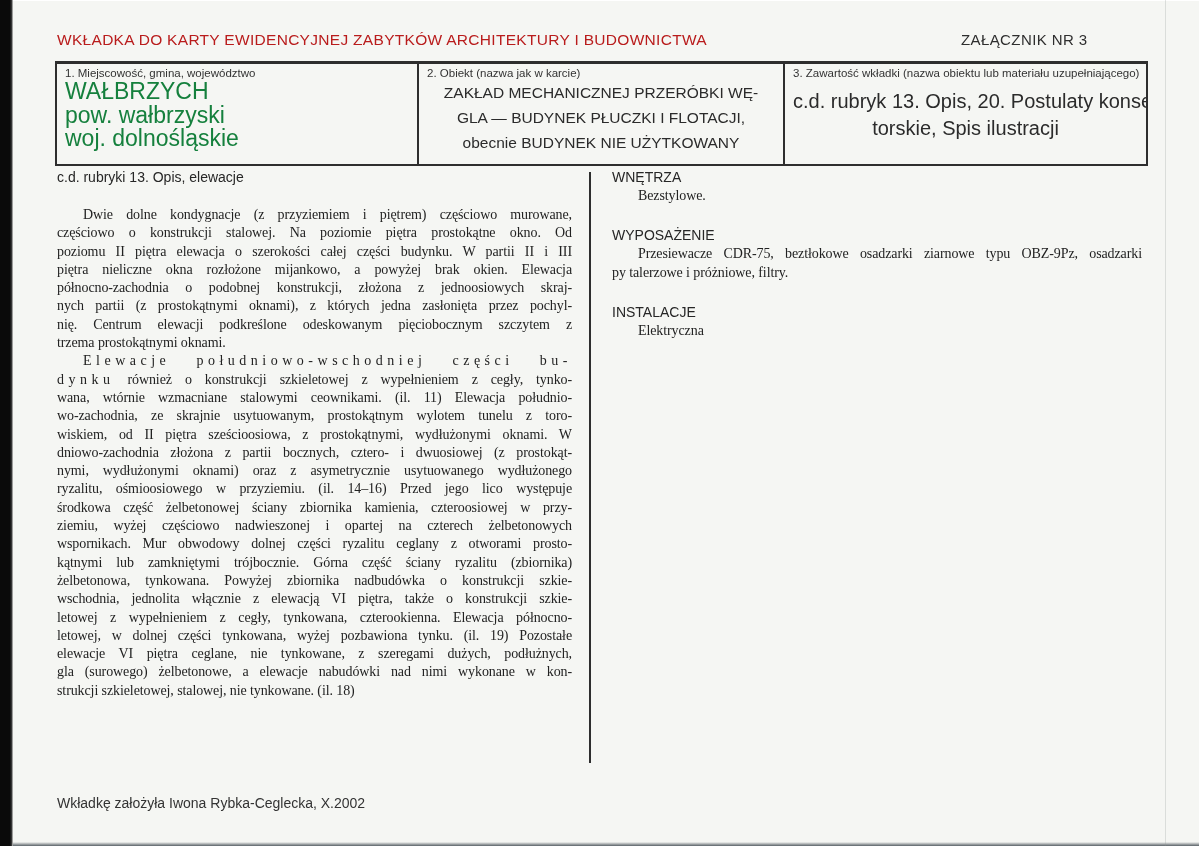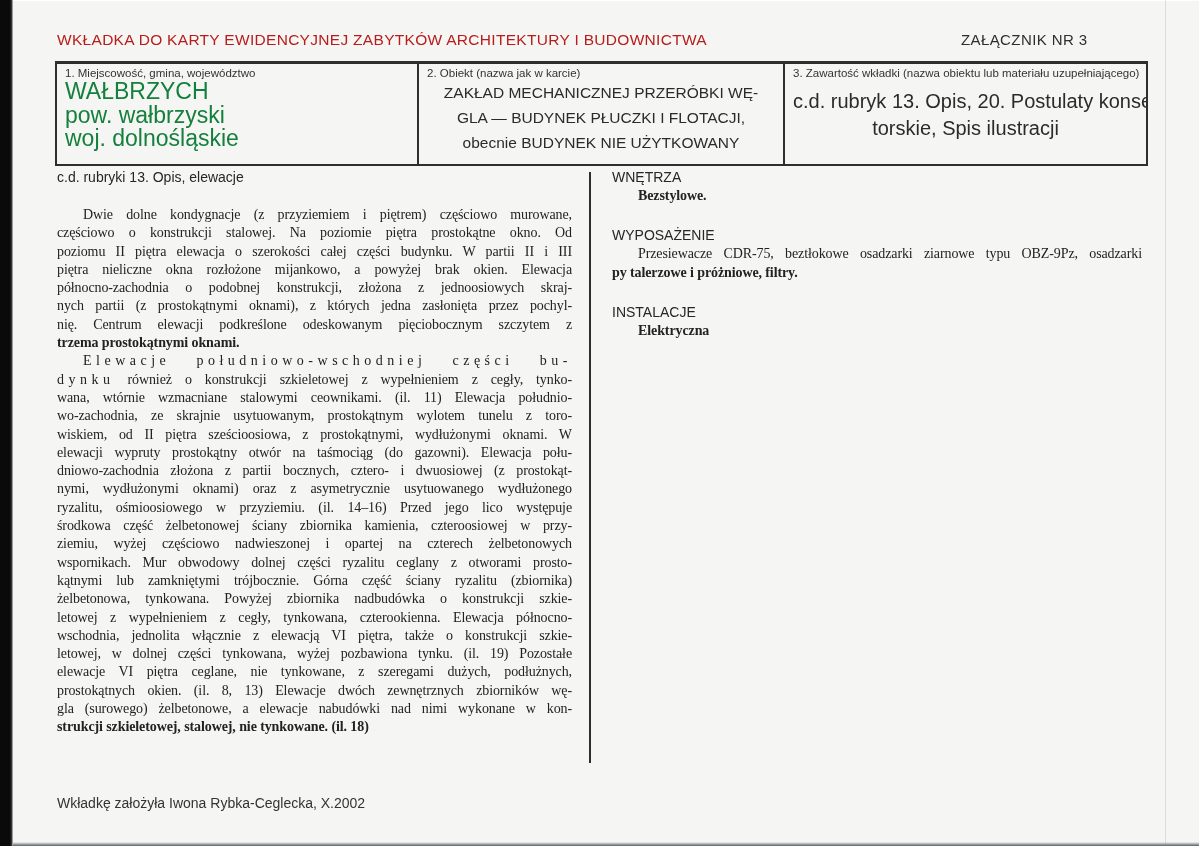--- a/index.html
+++ b/index.html
@@ -46,21 +46,21 @@
   .cl-2 .cell-line{font-size:15.5px;line-height:25px;color:#2b2b2b;}
   .cl-3{text-align:center;margin-top:9px;}
   .cl-3 .cell-line{font-size:20px;line-height:27px;color:#2b2b2b;}
 
   
   .col-heading{font-size:14px;color:#262626;white-space:nowrap;}
   .col-left{position:absolute;left:57px;top:169px;width:515px;}
   .col-left .col-heading{margin-bottom:21px;}
   .serif-text{font-family:"Liberation Serif","DejaVu Serif",serif;font-size:14px;line-height:18.3px;color:var(--body-ink);letter-spacing:-0.1px;}
   .tline{text-align:justify;text-align-last:justify;text-justify:inter-word;}
-  .tline.last{text-align-last:left;font-weight:bold;}
+  .tline.last{text-align-last:left;}
   .tline.indent{text-indent:26px;}
   .spaced{letter-spacing:4.5px;}
   .col-divider{position:absolute;left:589px;top:172px;width:2px;height:591px;background:var(--rule);}
   .col-right{position:absolute;left:612px;top:169px;width:530px;}
   .rc-section{margin-bottom:22px;}
   .rc-section .col-heading{margin-bottom:2px;}
 
   
   .footer-note{position:absolute;left:57px;top:795px;font-size:14px;color:#333;white-space:nowrap;}
 </style>
@@ -113,34 +113,32 @@
         <div class="tline">nych partii (z prostokątnymi oknami), z których jedna zasłonięta przez pochyl-</div>
         <div class="tline">nię. Centrum elewacji podkreślone odeskowanym pięciobocznym szczytem z</div>
         <div class="tline last">trzema prostokątnymi oknami.</div>
       </div>
     <div class="serif-text">
         <div class="tline indent"><span class="spaced">Elewacje południowo-wschodniej części bu-</span></div>
         <div class="tline"><span class="spaced">dynku</span><span> również o konstrukcji szkieletowej z wypełnieniem z cegły, tynko-</span></div>
         <div class="tline">wana, wtórnie wzmacniane stalowymi ceownikami. (il. 11) Elewacja południo-</div>
         <div class="tline">wo-zachodnia, ze skrajnie usytuowanym, prostokątnym wylotem tunelu z toro-</div>
         <div class="tline">wiskiem, od II piętra sześcioosiowa, z prostokątnymi, wydłużonymi oknami. W</div>
-        <div class="tline">elewacji wypruty prostokątny otwór na taśmociąg (do gazowni). Elewacja połu-</div>
         <div class="tline">dniowo-zachodnia złożona z partii bocznych, cztero- i dwuosiowej (z prostokąt-</div>
         <div class="tline">nymi, wydłużonymi oknami) oraz z asymetrycznie usytuowanego wydłużonego</div>
         <div class="tline">ryzalitu, ośmioosiowego w przyziemiu. (il. 14–16) Przed jego lico występuje</div>
         <div class="tline">środkowa część żelbetonowej ściany zbiornika kamienia, czteroosiowej w przy-</div>
         <div class="tline">ziemiu, wyżej częściowo nadwieszonej i opartej na czterech żelbetonowych</div>
         <div class="tline">wspornikach. Mur obwodowy dolnej części ryzalitu ceglany z otworami prosto-</div>
         <div class="tline">kątnymi lub zamkniętymi trójbocznie. Górna część ściany ryzalitu (zbiornika)</div>
         <div class="tline">żelbetonowa, tynkowana. Powyżej zbiornika nadbudówka o konstrukcji szkie-</div>
+        <div class="tline">wschodnia, jednolita włącznie z elewacją VI piętra, także o konstrukcji szkie-</div>
         <div class="tline">letowej z wypełnieniem z cegły, tynkowana, czterookienna. Elewacja północno-</div>
-        <div class="tline">wschodnia, jednolita włącznie z elewacją VI piętra, także o konstrukcji szkie-</div>
         <div class="tline">letowej, w dolnej części tynkowana, wyżej pozbawiona tynku. (il. 19) Pozostałe</div>
         <div class="tline">elewacje VI piętra ceglane, nie tynkowane, z szeregami dużych, podłużnych,</div>
-        <div class="tline">prostokątnych okien. (il. 8, 13) Elewacje dwóch zewnętrznych zbiorników wę-</div>
         <div class="tline">gla (surowego) żelbetonowe, a elewacje nabudówki nad nimi wykonane w kon-</div>
         <div class="tline last">strukcji szkieletowej, stalowej, nie tynkowane. (il. 18)</div>
       </div>
   </div>
 
   <div class="col-divider"></div>
 
   <div class="col-right">
     <div class="rc-section">
       <div class="col-heading">WNĘTRZA</div>

